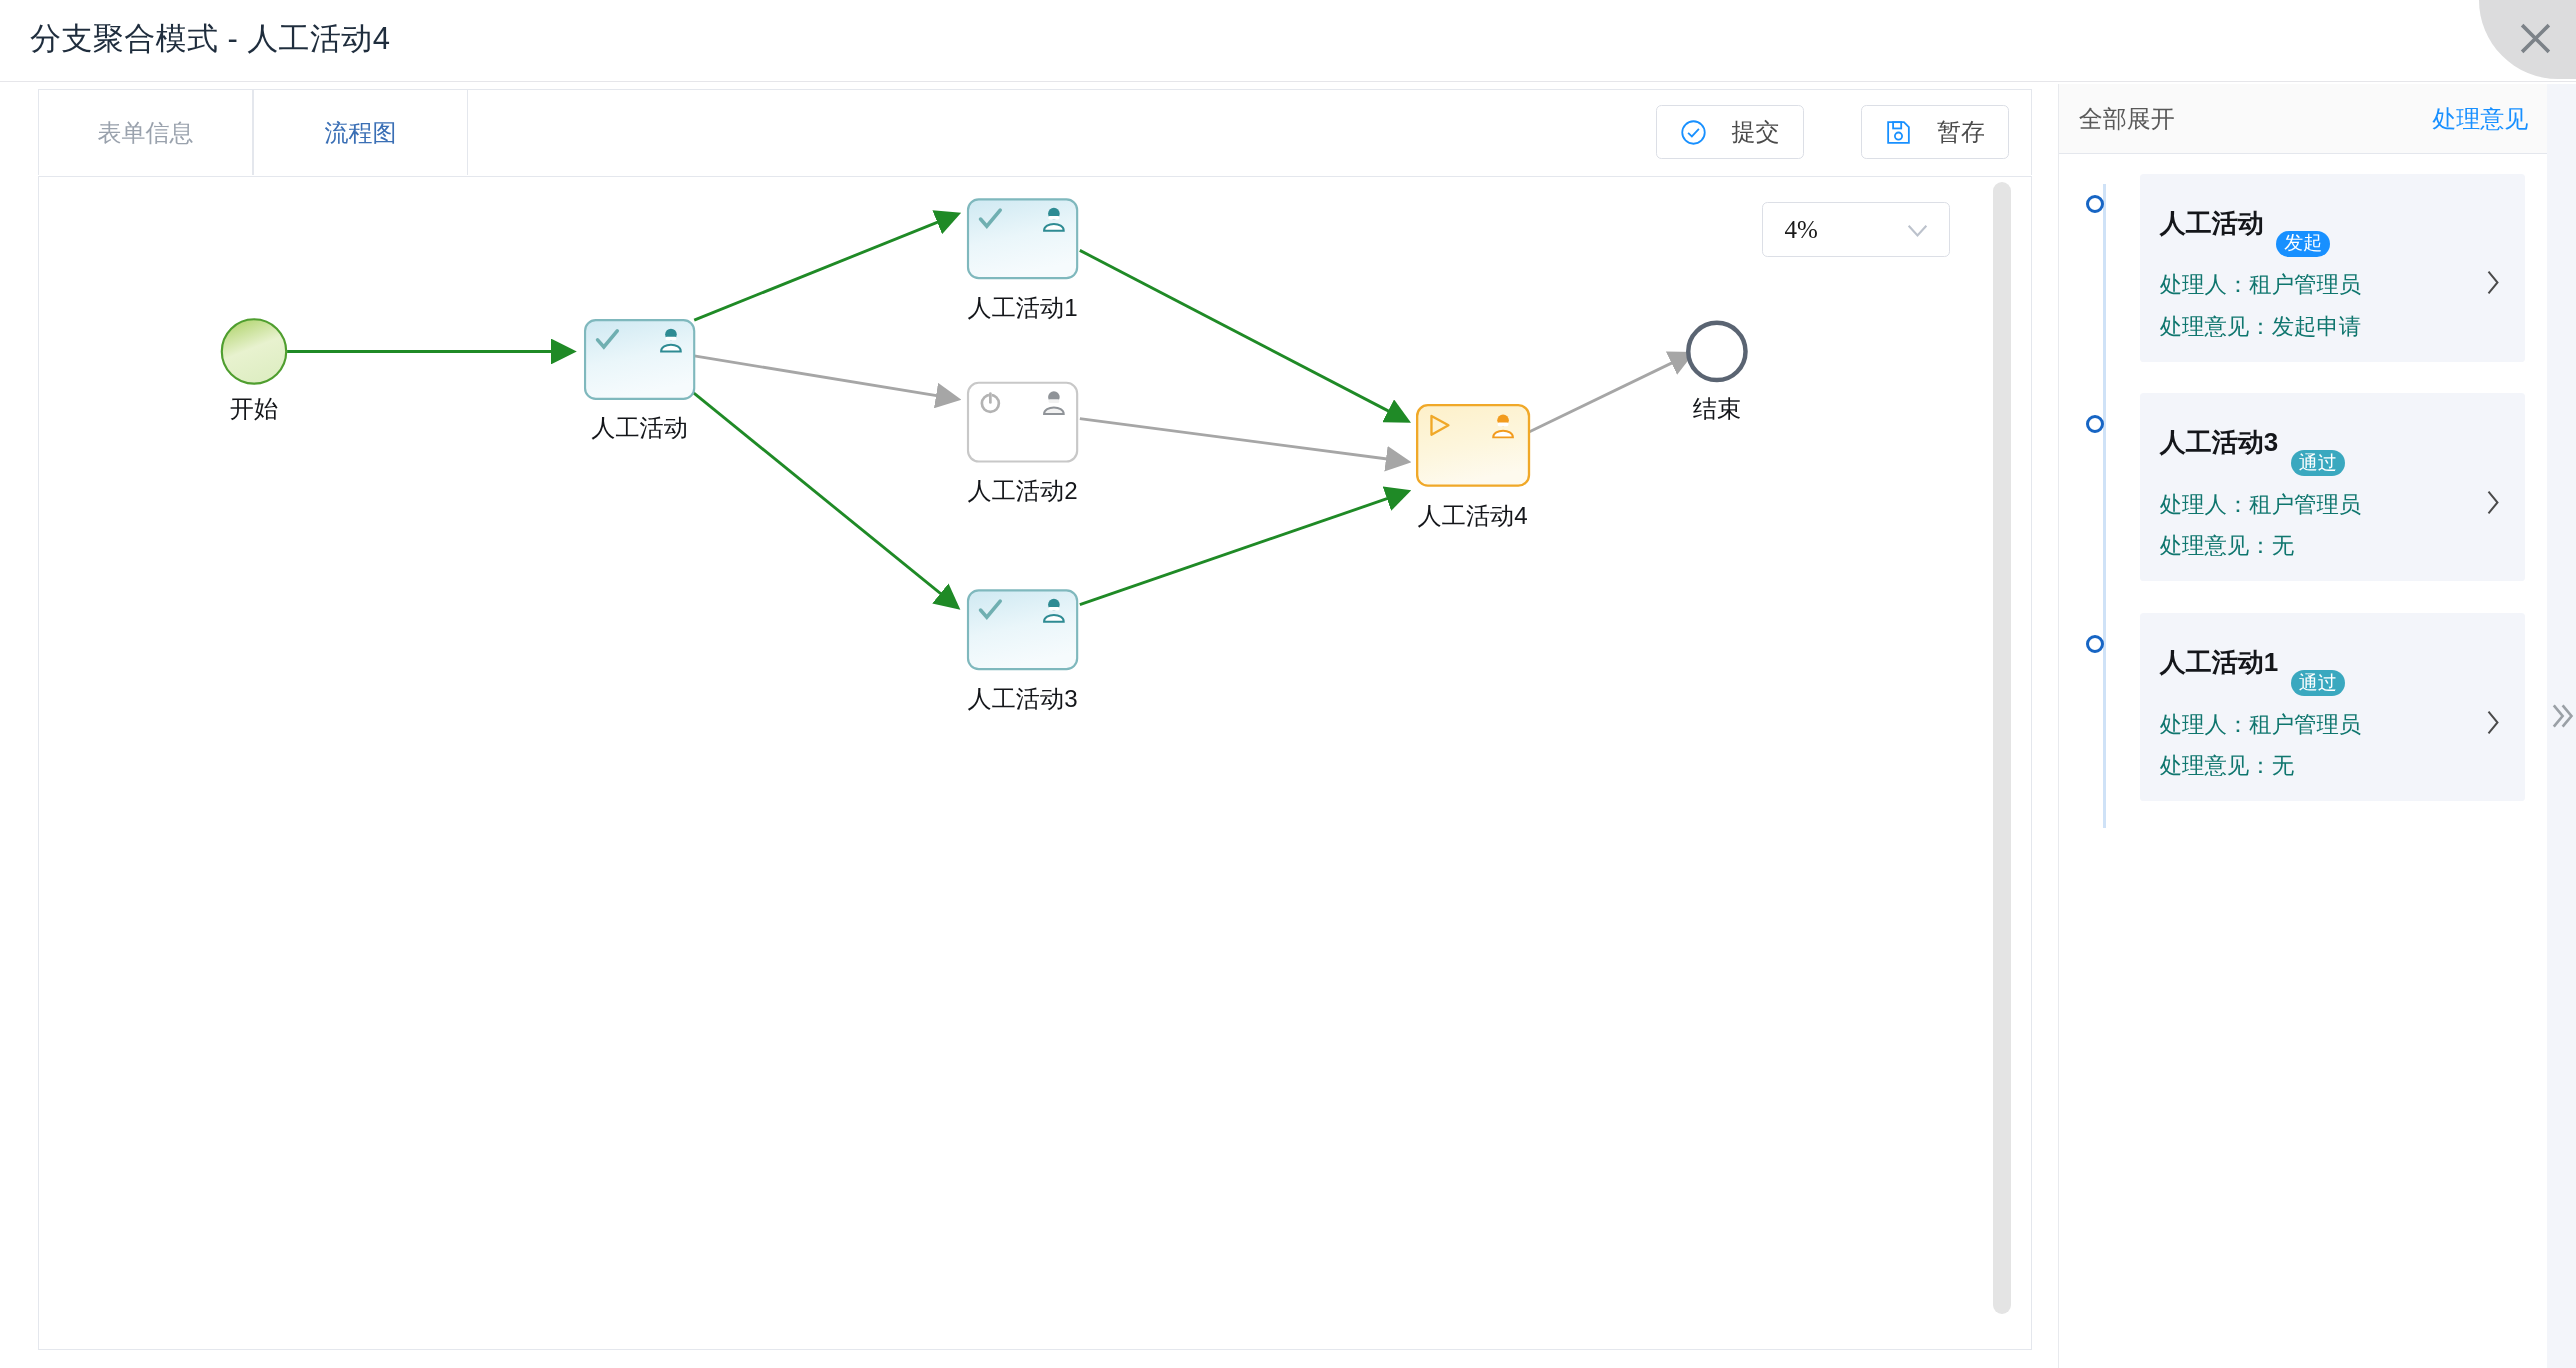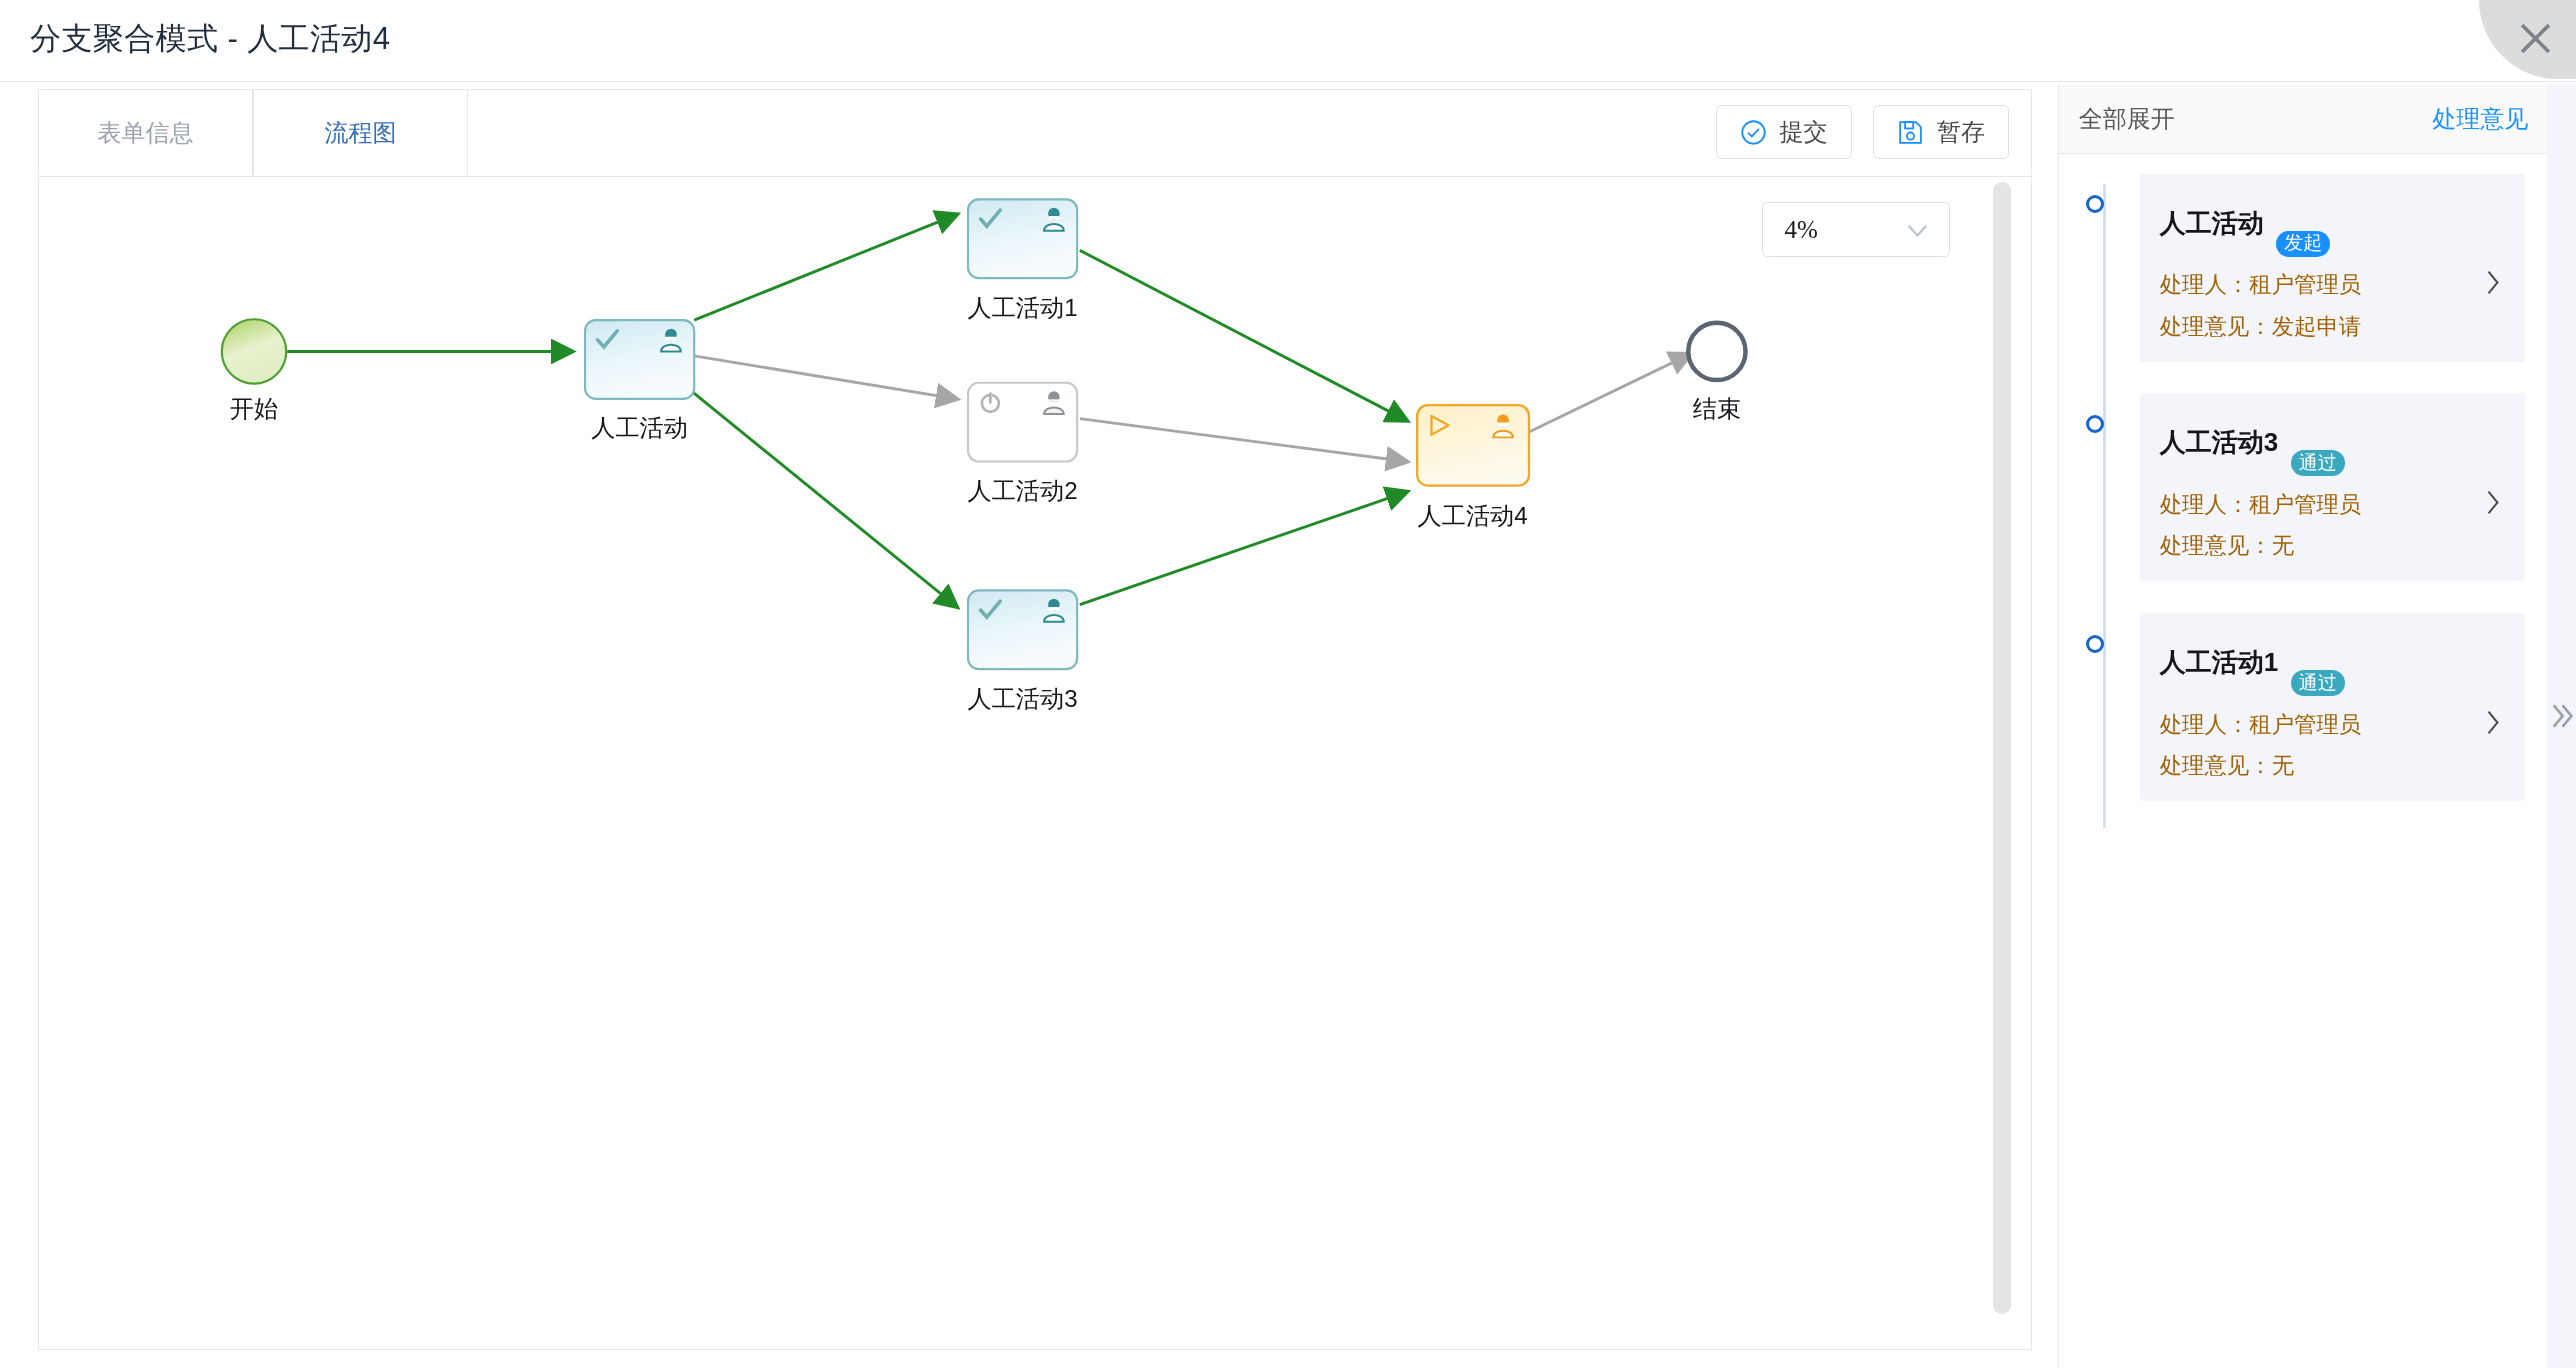--- a/index.html
+++ b/index.html
@@ -48,24 +48,24 @@
     font-size: 24px; cursor: pointer;
   }
   .tab-0 { left: 0; color: #9aa2ad; }
   .tab-1 { left: 215px; color: #3a6fb5; }
   .tab-filler {
     position: absolute; left: 429px; top: 0; right: 0; height: 86px;
     border: 1.8px solid #e4e7ed; border-bottom: none; background: #fff;
   }
   .toolbtns { position: absolute; right: 23px; top: 16px; display: flex; gap: 21.5px; }
   .toolbtn {
-    display: flex; align-items: center; gap: 13px;
+    display: flex; align-items: center; gap: 25px;
     height: 54px; padding: 0 23px;
     border: 1.8px solid #dcdfe6; border-radius: 5.4px; background: #fff;
-    font-size: 24px; color: #4a4a4a; cursor: pointer; white-space: nowrap;
+    font-size: 24px; color: #4a4a4a; cursor: pointer; white-space: nowrap; margin-left: 36px;
   }
 
   
   .canvas {
     position: absolute; left: 38px; top: 93px; width: 1994px; height: 1173px;
     border: 1.8px solid #e4e7ed; border-top: none; background: #fff; overflow: hidden;
   }
   .zoom-select {
     position: absolute; right: 81px; top: 25px; width: 188px; height: 55px;
     border: 1.8px solid #dcdfe6; border-radius: 5.4px; background: #fff;
@@ -105,21 +105,21 @@
   .tl-card {
     position: absolute; left: 54px; top: 0; width: 385px;
     background: #f3f5fa; border-radius: 3.6px; padding: 16px 19.7px 19.7px 19.7px;
   }
   .tl-head { display: flex; align-items: center; gap: 12.5px; margin-bottom: 12.5px; }
   .tl-name { font-size: 26px; font-weight: bold; color: #14161a; white-space: nowrap; }
   .tl-badge {
     font-size: 19px; color: #fff; border-radius: 13px;
     padding: 2.7px 8px 4.5px 8px; line-height: 1; white-space: nowrap; margin-top: 41px;
   }
-  .tl-row { position: relative; font-size: 22.4px; color: #a16207; margin-top: 10.7px; white-space: nowrap; }
+  .tl-row { position: relative; font-size: 22.4px; color: #0f766e; margin-top: 10.7px; white-space: nowrap; }
   .tl-chevron { position: absolute; right: 3.6px; top: 0px; cursor: pointer; }
 
   .collapse-handle {
     position: absolute; right: 0; top: 0; width: 29.5px; height: 1284px;
     background: #f3f5fa; cursor: pointer;
   }
   .collapse-handle svg { position: absolute; left: 3.6px; top: 617px; }
 </style>
 </head>
 <body>

